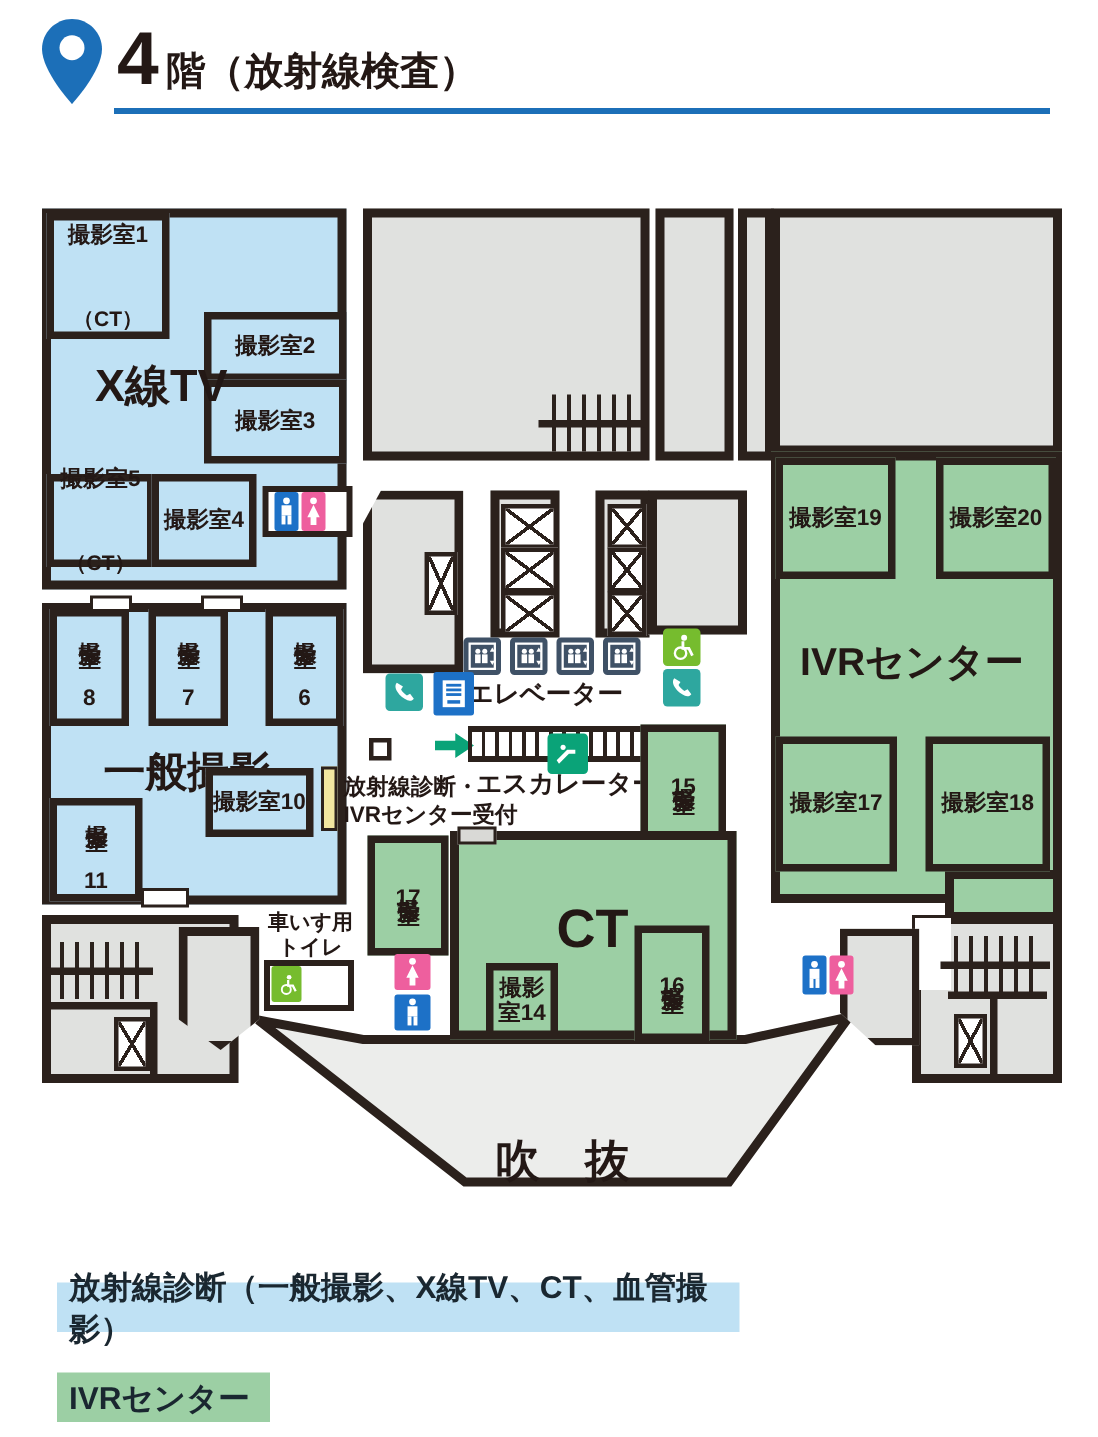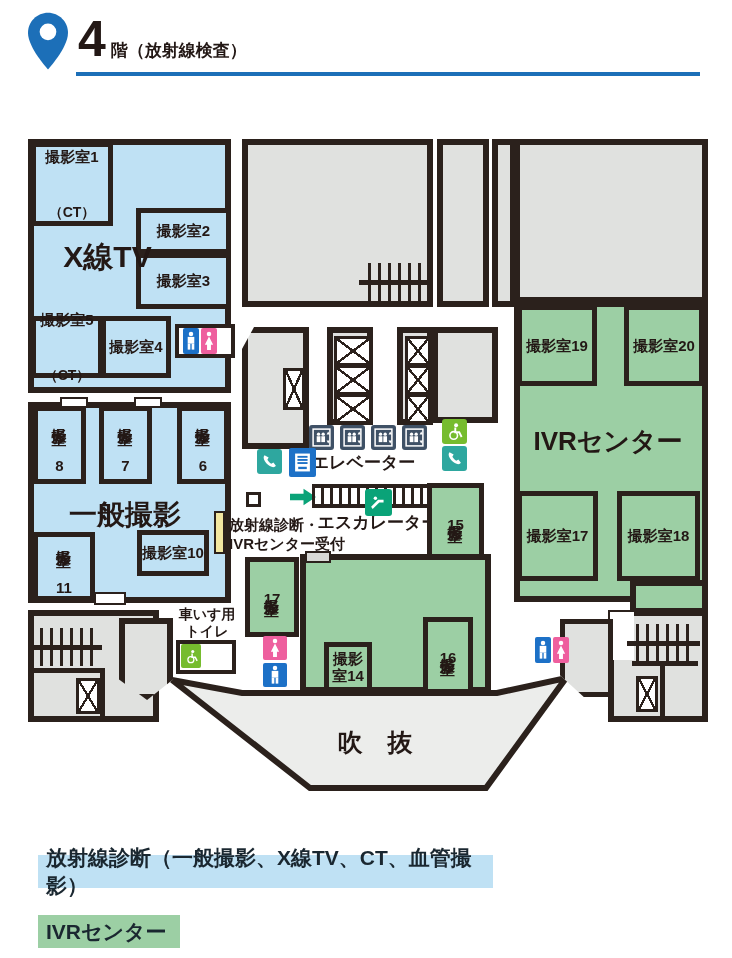--- a/index.html
+++ b/index.html
@@ -35,21 +35,21 @@
   .stairs::after{content:"";position:absolute;left:-9px;right:-4px;top:50%;margin-top:-2.5px;height:5px;background:var(--wall);}
   .ladder{border-top:4px solid var(--wall);border-bottom:4px solid var(--wall);border-right:4px solid var(--wall);
           background:repeating-linear-gradient(90deg,var(--wall) 0 2.5px,transparent 2.5px 9px);}
   .sign{display:flex;align-items:center;justify-content:center;border-radius:3px;}
   .door{background:#fff;border:2px solid var(--wall);}
   .wallseg{background:var(--wall);}
   .desk{background:var(--reception_desk_yellow);border:2px solid var(--wall);}
   .legendbox{display:flex;align-items:center;font-weight:700;font-size:21px;color:#1A2730;padding-left:8px;}
   .hdr-text{display:flex;align-items:baseline;gap:5px;color:var(--ink);}
   .hdr-num{font-size:50px;font-weight:700;line-height:1;}
-  .hdr-suffix{font-size:17px;font-weight:700;}
+  .hdr-suffix{font-size:26px;font-weight:700;}
   .rec-label{font-size:15px;font-weight:700;line-height:19px;color:var(--ink);}
   .wt-label{font-size:14px;font-weight:700;line-height:17px;text-align:center;color:var(--ink);}
   svg{display:block;}
 </style>
 </head>
 <body>
 
 <div class="page">
 
   <svg class="abs" style="left:28px;top:12px" width="40" height="58" viewBox="0 0 24 34">
@@ -58,21 +58,21 @@
   </svg>
   <div class="abs hdr-text" style="left:78px;top:14px">
     <span class="hdr-num">4</span>
     <span class="hdr-suffix">階（放射線検査）</span>
   </div>
   <div class="abs" style="left:76px;top:72px;width:624px;height:4px;background:var(--accent_blue)"></div>
 
   <svg class="abs" style="left:150px;top:655px" width="440" height="145">
     <polygon points="22,25 92,38 347,38 416,23 336,133 160,133" fill="var(--atrium_gray)" stroke="var(--wall)" stroke-width="6" stroke-linejoin="miter"></polygon>
   </svg>
-  <div class="abs arealabel" style="left:295px;top:726px;width:160px;font-size:25px">吹　抜</div>
+  <div class="abs arealabel" style="left:295px;top:754px;width:160px;font-size:30px">吹　抜</div>
 
   <div class="abs blue wall6" style="left:28px;top:139px;width:203px;height:254px"></div>
   <div class="abs blue wall5 room" style="left:31px;top:142px;width:82px;height:84px">
     <div>撮影室1</div>
     <div style="font-size:14px">（CT）</div>
   </div>
   <div class="abs blue wall5 room" style="left:136px;top:208px;width:95px;height:46px">
     <div>撮影室2</div>
   </div>
   <div class="abs blue wall5 room" style="left:136px;top:253px;width:95px;height:56px">
@@ -116,21 +116,21 @@
   </div>
   <div class="abs blue wall5 vroom" style="left:177px;top:406px;width:52px;height:78px">
     <span class="vtext">撮影室</span>
     <span>6</span>
   </div>
   <div class="abs arealabel" style="left:45px;top:496px;width:160px;font-size:28px">一般撮影</div>
   <div class="abs blue wall5 vroom" style="left:33px;top:532px;width:62px;height:69px">
     <span class="vtext">撮影室</span>
     <span>11</span>
   </div>
-  <div class="abs blue wall5 room" style="left:137px;top:530px;width:72px;height:46px">
+  <div class="abs blue wall5 room" style="left:137px;top:512px;width:72px;height:46px">
     <div>撮影室10</div>
   </div>
   <div class="abs door" style="left:94px;top:592px;width:32px;height:13px"></div>
 
   <div class="abs desk" style="left:214px;top:511px;width:11px;height:43px;z-index:5"></div>
   <div class="abs rec-label" style="left:229px;top:515px;width:140px">
     <div>放射線診断・</div>
     <div>IVRセンター受付</div>
   </div>
   <div class="abs" style="left:246px;top:492px;width:15px;height:15px;background:#fff;border:3px solid var(--wall)"></div>
@@ -253,20 +253,21 @@
       </svg>
   </div>
   <div class="abs arealabel" style="left:308px;top:511px;width:140px;font-size:17px">エスカレーター</div>
 
   <div class="abs green wall5 vroom" style="left:427px;top:483px;width:57px;height:80px">
     <span class="vtext">撮影室</span>
     <span>15</span>
   </div>
   <div class="abs green wall6" style="left:300px;top:554px;width:191px;height:139px"></div>
   <div class="abs" style="left:305px;top:551px;width:26px;height:12px;background:#d9d9d6;border:2px solid var(--wall);box-sizing:border-box"></div>
+  <div class="abs arealabel" style="left:330px;top:598px;width:130px;font-size:36px">CT</div>
   <div class="abs green wall5 vroom" style="left:245px;top:557px;width:54px;height:80px">
     <span class="vtext">撮影室</span>
     <span>17</span>
   </div>
   <div class="abs sign" style="left:263px;top:636px;width:24px;height:24px;background:var(--female_pink);border-radius:2px">
     <svg width="12" height="20" viewBox="0 0 16 26">
         <circle cx="8" cy="3.5" r="3" fill="#fff"></circle>
         <path d="M8 7 L13.5 18 H10.6 V25 H5.4 V18 H2.5 Z" fill="#fff"></path>
       </svg>
   </div>

